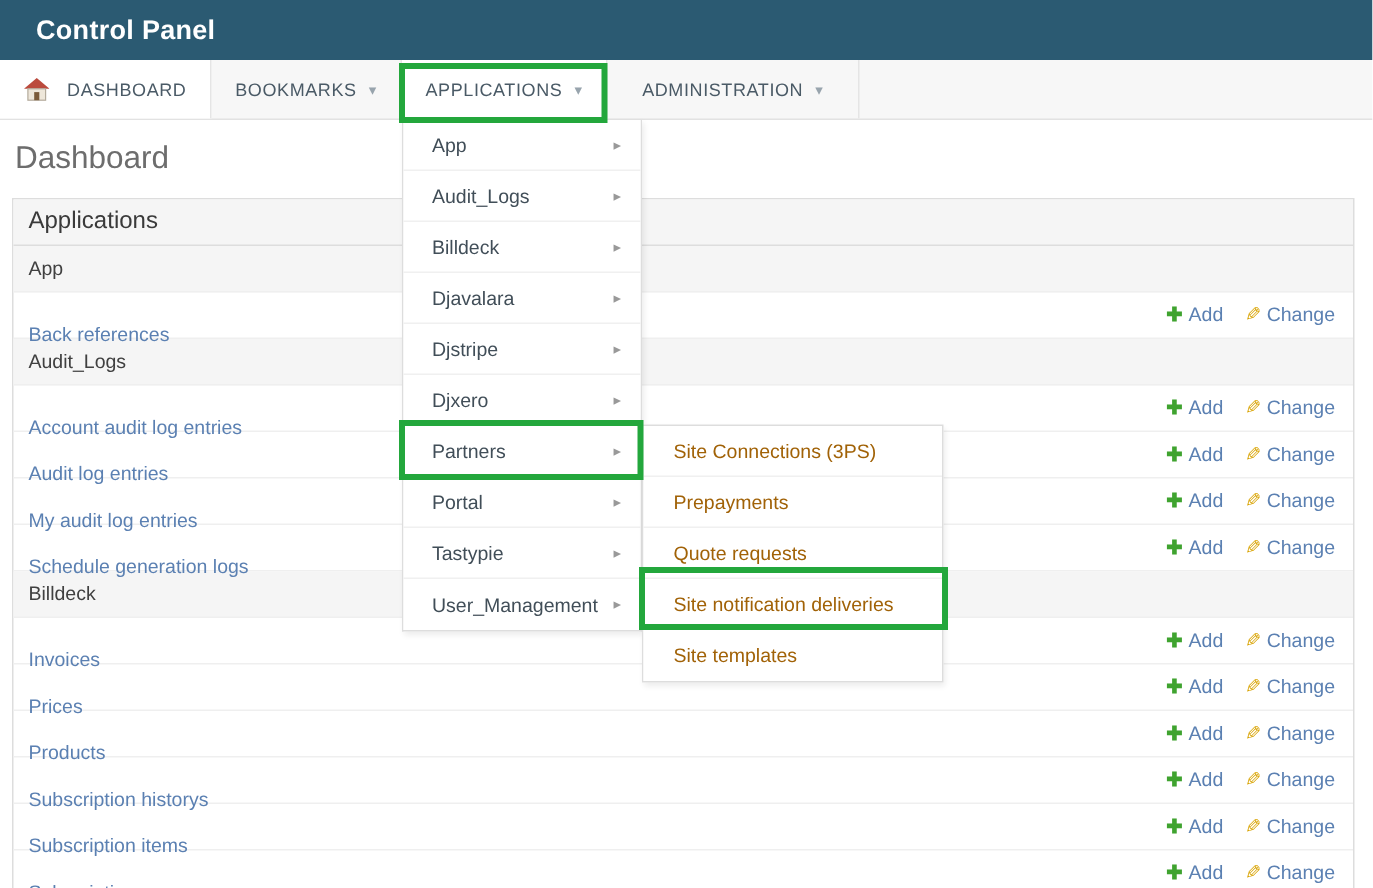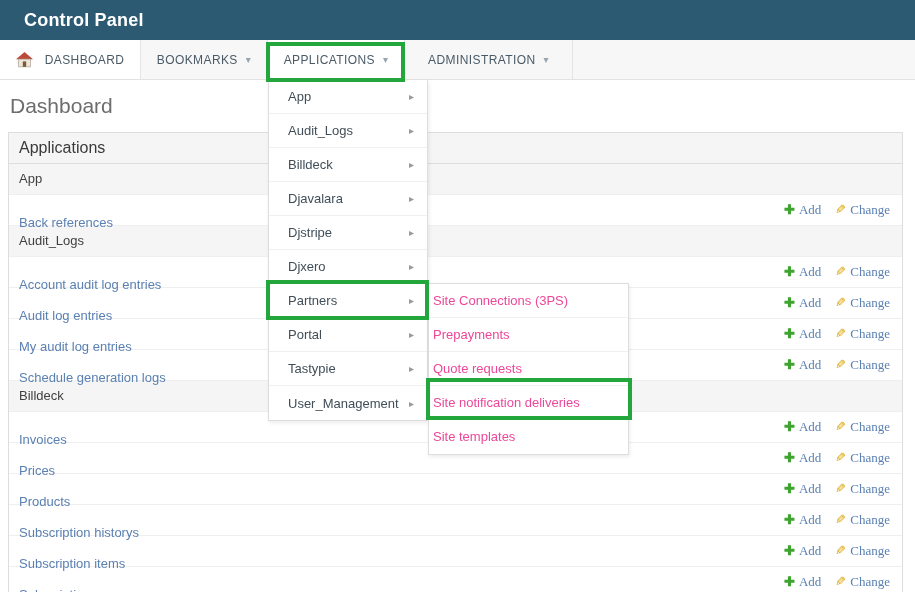--- a/index.html
+++ b/index.html
@@ -58,21 +58,21 @@
   .row {
     height: 31px; line-height: 30px;
     border-bottom: 1px solid #efefef;
     padding: 0 12px 0 10px;
     display: flex; justify-content: space-between; align-items: center;
     font-size: 13px;
   }
   .row.group { background: #f5f5f5; color: #404040; }
   .model-link { color: #5b80b2; text-decoration: none; cursor: pointer; margin-top: 25px; }
   .actions { display: flex; gap: 14px; }
-  .action { color: #5b80b2; text-decoration: none; font-size: 13px; cursor: pointer; white-space: nowrap; font-family: Liberation Serif, serif; }
+  .action { color: #5b80b2; text-decoration: none; font-size: 13px; cursor: pointer; white-space: nowrap; }
   .plus-icon { color: #3fa32f; font-weight: bold; margin-right: 4px; }
   .pencil-icon { color: #d9a404; margin-right: 4px; display: inline-block; transform: scaleX(-1); }
 
   
   .apps-menu {
     position: absolute; left: 268px; top: 80px; width: 160px;
     background: #ffffff; border: 1px solid #dddddd; border-top: none;
     box-shadow: 1px 2px 4px rgba(0,0,0,.08);
     z-index: 10;
   }
@@ -85,23 +85,23 @@
   .menu-item:last-child { border-bottom: none; }
   .caret-right { color: #999999; font-size: 10px; }
 
   .submenu {
     position: absolute; left: 428px; top: 283px; width: 201px;
     background: #ffffff; border: 1px solid #dddddd;
     box-shadow: 1px 2px 4px rgba(0,0,0,.08);
     z-index: 12;
   }
   .submenu-item {
-    height: 34px; line-height: 33px; padding: 0 14px 0 4px;
+    height: 34px; line-height: 33px; padding: 0 14px 0 20px;
     border-bottom: 1px solid #f0f0f0;
-    font-size: 13px; color: #ec4899; cursor: pointer; background:#fff;
+    font-size: 13px; color: #a16207; cursor: pointer; background:#fff;
     white-space: nowrap;
   }
   .submenu-item:last-child { border-bottom: none; }
 
   
   .annot {
     position: absolute; border: 4px solid #23a73c;
     background: transparent; z-index: 30; pointer-events: none;
   }
   #annot-applications { left: 266px; top: 42px; width: 139px; height: 40px; }

